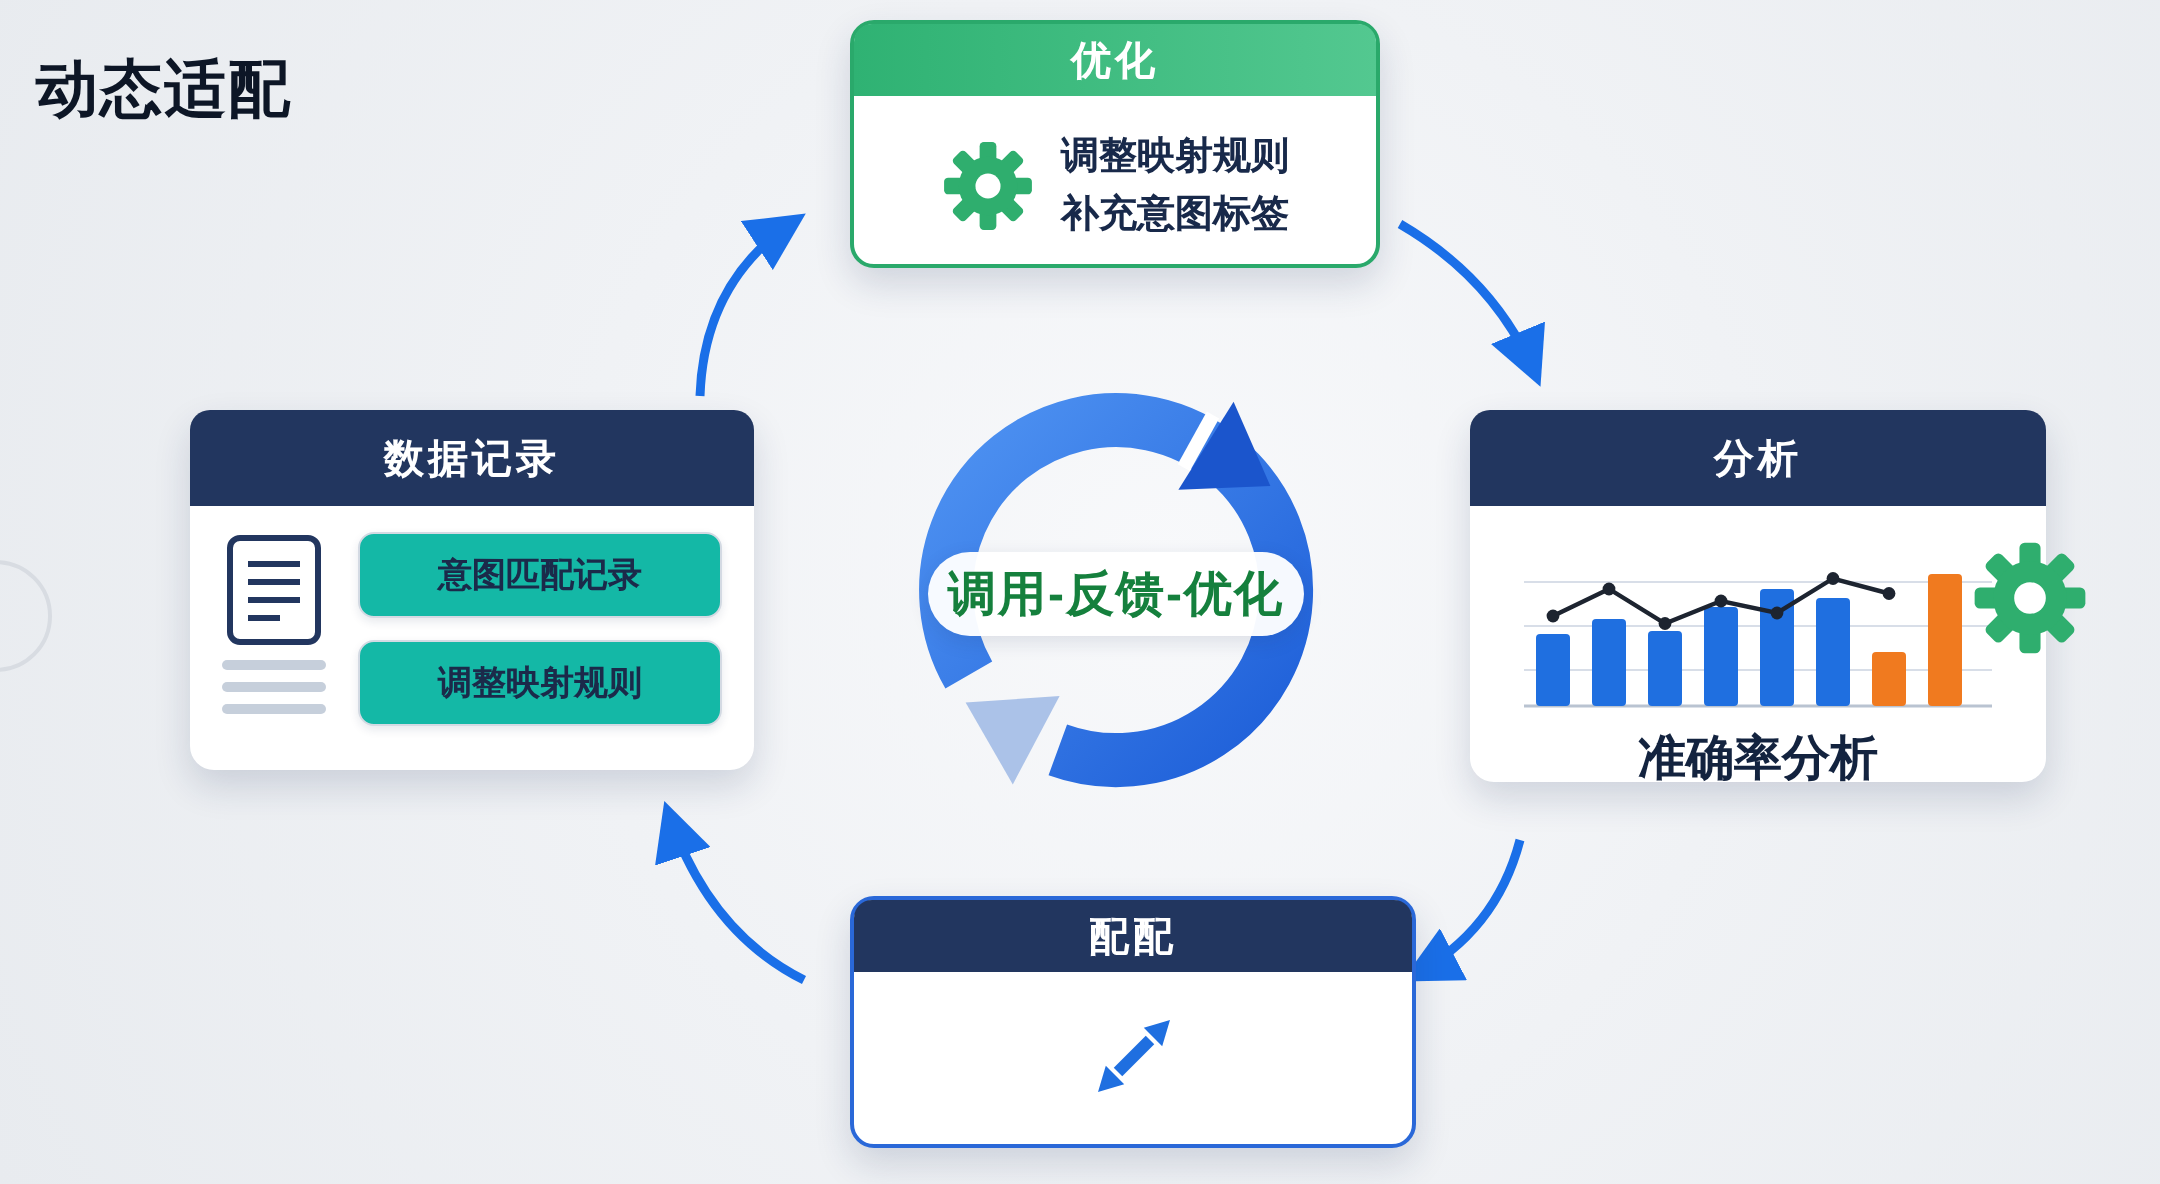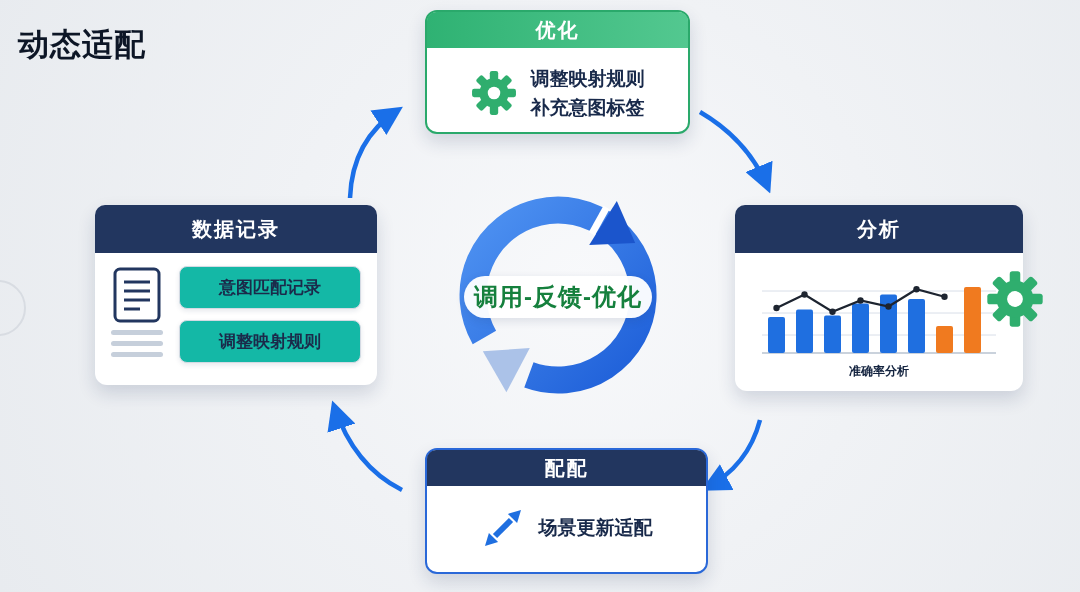--- a/index.html
+++ b/index.html
@@ -44,21 +44,21 @@
   .chip-col{ display:flex; flex-direction:column; gap:11px; justify-content:center; flex:1; }
   .chip{
     background:#14b8a6; border:1.5px solid #d4dae3; border-radius:8px;
     box-shadow:0 2px 5px rgba(20,40,80,.10);
     padding:9px 22px; text-align:center;
     font-size:17px; font-weight:700; color:#1b2a4a;
   }
 
   .card-analysis{ left:735px; top:205px; width:288px; height:186px;text-align:center; }
   .card-analysis .card-body{ display:flex; flex-direction:column; align-items:center; padding-top:8px; }
-  .analysis-caption{ font-size:12px; font-weight:700; color:#13233f; margin-top:2px; }
+  .analysis-caption{ font-size:24px; font-weight:700; color:#13233f; margin-top:2px; }
 
   .card-adapt{ left:425px; top:448px; width:283px; height:126px; border:2px solid #2a68d8; }
   .card-adapt .card-header{ height:36px; border-radius:9px 9px 0 0; }
   .card-adapt .card-body{ height:84px; display:flex; align-items:center; justify-content:center; gap:14px; }
   .adapt-label{ font-size:19px; font-weight:700; color:#18294a; }
 
   
   .cycle-ring{ position:absolute; left:428px; top:160px; z-index:1; }
   .center-label{
     position:absolute; left:464px; top:276px; width:188px; height:42px; z-index:2;
@@ -194,17 +194,16 @@
     </svg>
 
   <div class="card card-adapt">
     <div class="card-header">配配</div>
     <div class="card-body">
       <svg width="44" height="44" viewBox="0 0 44 44">
         <line x1="14" y1="30" x2="30" y2="14" stroke="#1f6fe0" stroke-width="6"></line>
         <polygon points="40,4 36.1,17.1 26.9,7.9" fill="#1f6fe0"></polygon>
         <polygon points="4,40 17.1,36.1 7.9,26.9" fill="#1f6fe0"></polygon>
       </svg>
-      <div class="adapt-label">场景更新适配</div>
     </div>
   </div>
 
 </div>
 
 </body></html>

